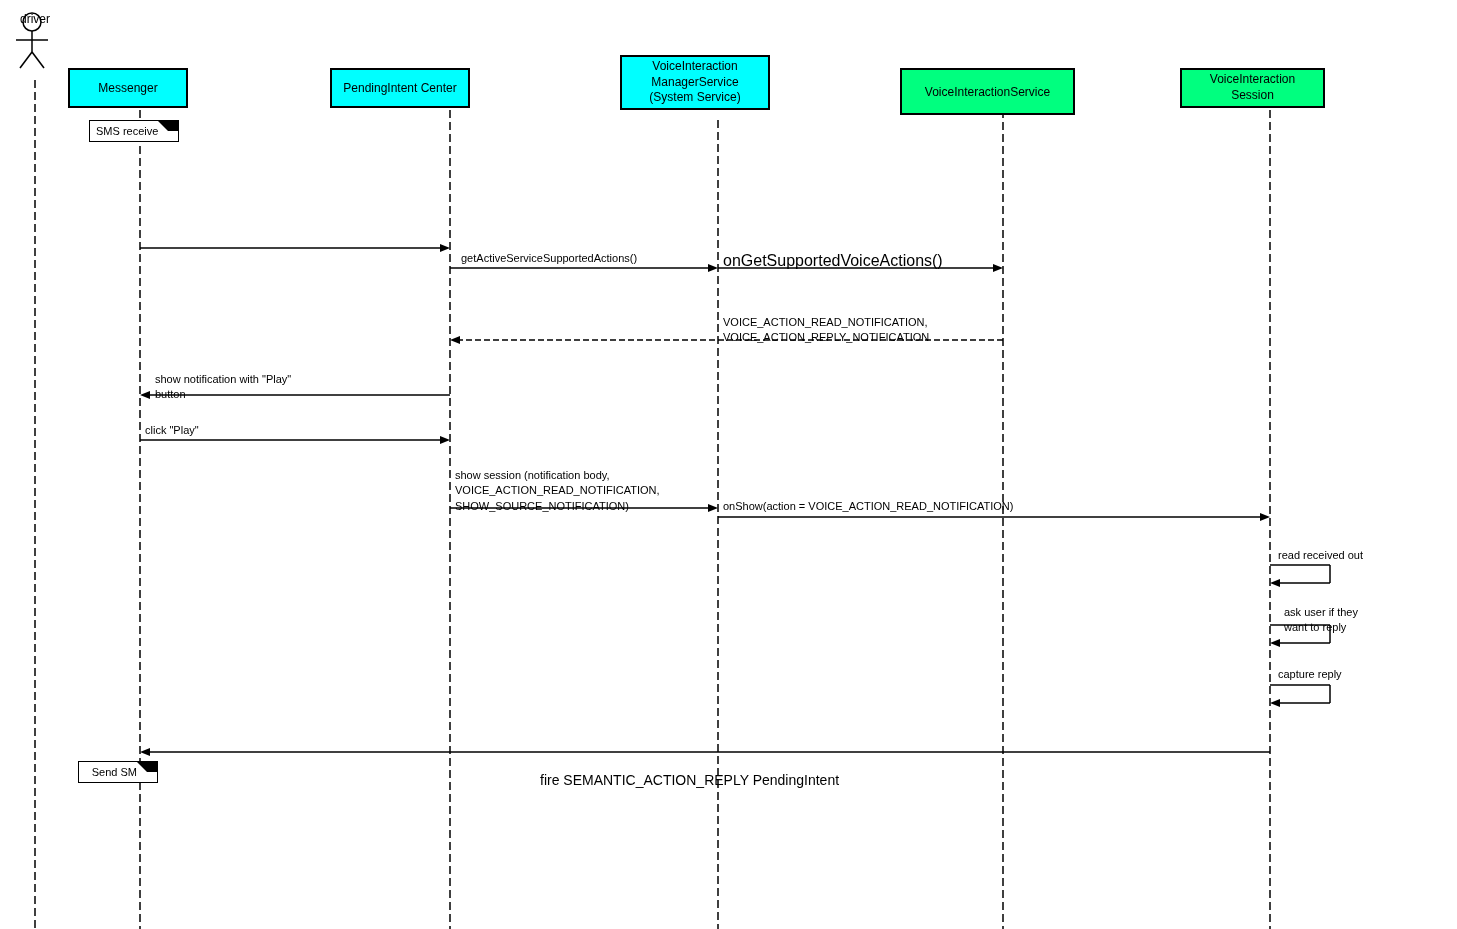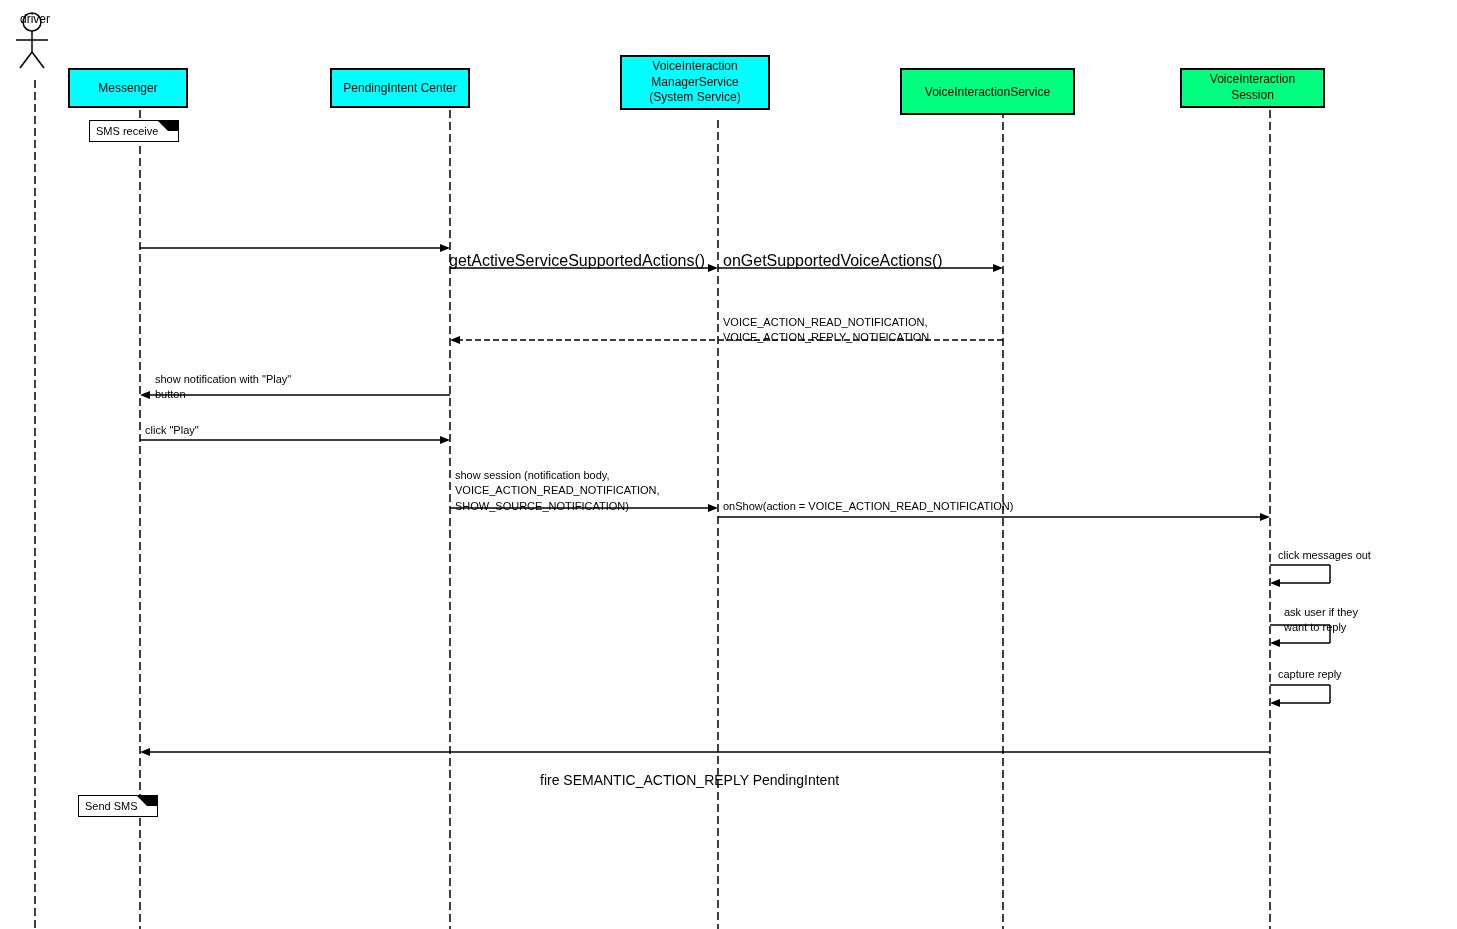--- a/index.html
+++ b/index.html
@@ -151,21 +151,21 @@
   <div class="actor-box actor-green" style="left:1180px; top:68px; width:145px; height:40px; line-height:1.3;">
     <span style="white-space:pre-line; text-align:center;">VoiceInteraction
 Session</span>
   </div>
 
   <div class="note-box" style="left:78px; top:120px; min-width:90px;margin-left:11px;">
     <span>SMS received</span>
   </div>
 
 
-  <div style="position:absolute; left:449px; top:252px; font-size:16px;">
+  <div style="position:absolute; left:461px; top:252px; font-size:11px;">
     <span>getActiveServiceSupportedActions()</span>
   </div>
 
   <div style="position:absolute; left:723px; top:252px; font-size:16px;">
     <span>onGetSupportedVoiceActions()</span>
   </div>
 
   <div style="position:absolute; left:723px; top:315px; font-size:11px; line-height:1.4;">
     <span>VOICE_ACTION_READ_NOTIFICATION,<br>VOICE_ACTION_REPLY_NOTIFICATION</span>
   </div>
@@ -180,32 +180,32 @@
 
   <div style="position:absolute; left:455px; top:468px; font-size:11px; line-height:1.4;">
     <span>show session (notification body,<br>VOICE_ACTION_READ_NOTIFICATION,<br>SHOW_SOURCE_NOTIFICATION)</span>
   </div>
 
   <div style="position:absolute; left:723px; top:500px; font-size:11px;">
     <span>onShow(action = VOICE_ACTION_READ_NOTIFICATION)</span>
   </div>
 
   <div style="position:absolute; left:1278px; top:548px; font-size:11px; line-height:1.4;">
-    <span>click messages out</span>
+    <span>read received out</span>
   </div>
 
   <div style="position:absolute; left:1278px; top:605px; font-size:11px; line-height:1.4;margin-left:6px;">
     <span>ask user if they<br>want to reply</span>
   </div>
 
   <div style="position:absolute; left:1278px; top:668px; font-size:11px;">
     <span>capture reply</span>
   </div>
 
   <div style="position:absolute; left:540px; top:772px; font-size:14px;">
     <span>fire SEMANTIC_ACTION_REPLY PendingIntent</span>
   </div>
 
-  <div class="note-box" style="left:78px; top:795px; min-width:80px;">
+  <div class="note-box" style="left:78px; top:761px; min-width:80px;text-align:center;">
     <span>Send SMS</span>
   </div>
 
 </div>
 
 </body></html>

